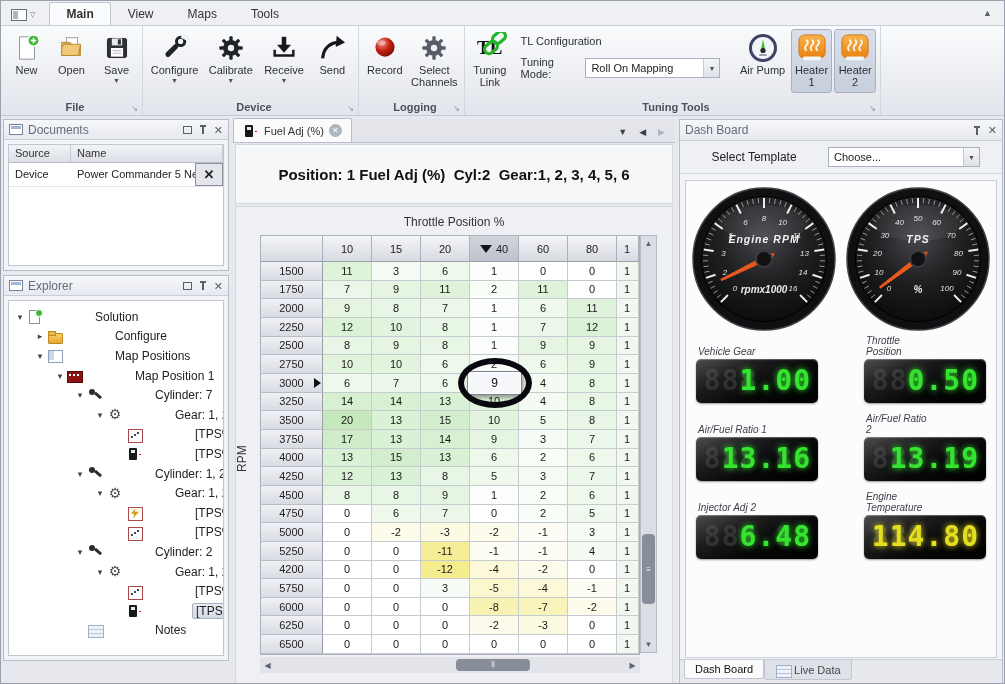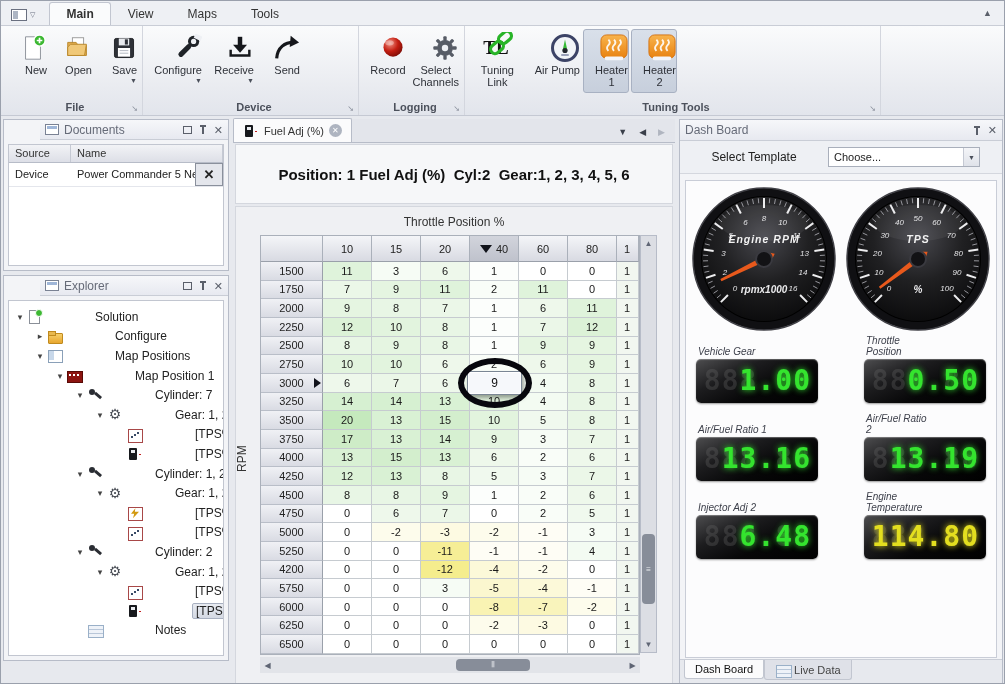--- a/index.html
+++ b/index.html
@@ -17,34 +17,34 @@
   .mtab.active{background:#fafbfc;border-color:#c2c6d0;border-radius:3px 3px 0 0;font-weight:bold;}
   .ribbon-collapse{position:absolute;right:14px;top:7px;font-size:9px;color:#5a5f6a;}
 
   
   .ribbon{position:absolute;left:0;top:25px;width:1005px;height:90px;background:linear-gradient(#fafbfc,#e9ebf0 70%,#e2e5ec);border-bottom:1px solid #c5c9d3;display:flex;}
   .rgroup{position:relative;height:100%;border-right:1px solid #d3d6de;display:flex;flex-direction:column;}
   .rbody{flex:1;display:flex;align-items:flex-start;padding:3px 4px 0 4px;gap:2px;}
   .rfoot{height:16px;display:flex;align-items:center;justify-content:center;position:relative;margin-left:7px;}
   .rfoot .glabel{font-size:11px;font-weight:bold;color:#4c515c;}
   .rfoot .launcher{position:absolute;right:4px;bottom:2px;font-size:8px;color:#8a909c;}
-  .rbtn{display:flex;flex-direction:column;align-items:flex-end;width:52px;padding-top:2px;border:1px solid transparent;border-radius:3px;cursor:default;}
+  .rbtn{display:flex;flex-direction:column;align-items:center;width:52px;padding-top:2px;border:1px solid transparent;border-radius:3px;cursor:default;}
   .rbtn .ricon{height:32px;display:flex;align-items:center;justify-content:center;}
   .rbtn .rlab{font-size:11px;color:#2e3138;text-align:center;line-height:12px;white-space:pre-line;}
   .rbtn .ddown{font-size:7px;color:#4a4f5a;margin-top:1px;}
   .rbtn.pressed{background:linear-gradient(#d9e0ea,#c7cfdc);border-color:#a8b1c2;}
   .tlconf{display:flex;flex-direction:column;justify-content:flex-start;padding:6px 8px;gap:9px;}
   .tlconf .tlc-label{font-size:11px;color:#2e3138;}
   .tmrow{display:flex;align-items:center;gap:5px;}
   .tmrow .tm-label{font-size:11px;color:#2e3138;}
   .select{height:20px;background:#fff;border:1px solid #a9afbb;display:flex;align-items:center;justify-content:space-between;font-size:11px;color:#222;padding-left:5px;}
   .select .dbtn{width:16px;height:100%;border-left:1px solid #c5c9d3;background:linear-gradient(#f4f5f8,#dfe2e9);display:flex;align-items:center;justify-content:center;font-size:7px;color:#4a4f5a;}
 
   
-  .panel{position:absolute;background:#f3f4f7;border:1px solid #b7bcc8;padding-left:36px;}
+  .panel{position:absolute;background:#f3f4f7;border:1px solid #b7bcc8;}
   .ptitle{height:20px;display:flex;align-items:center;padding:0 5px;background:linear-gradient(#f6f7fa,#e7e9f0);border-bottom:1px solid #c9cdd6;color:#666b78;font-size:12px;gap:5px;}
   .ptitle .ptext{flex:1;}
   .pbtns{display:flex;align-items:center;gap:7px;}
   .maxbox{width:9px;height:8px;border:1px solid #5a5f6a;}
   .pin{width:8px;height:11px;position:relative;}
   .pin::before{content:'';position:absolute;left:1px;top:1px;width:6px;height:2px;background:#5a5f6a;}
   .pin::after{content:'';position:absolute;left:3px;top:3px;width:2px;height:7px;background:#5a5f6a;}
   .pclose{font-size:11px;color:#5a5f6a;line-height:10px;}
   .pticon{width:14px;height:11px;border:1px solid #7a8294;background:#fff;position:relative;}
   .pticon::before{content:'';position:absolute;left:1px;top:1px;right:1px;height:3px;background:#9fb6d8;}
@@ -223,20 +223,40 @@
                   <circle cx="21" cy="8" r="6"></circle>
                   <rect x="3" y="15" width="17" height="5.5" rx="2.7" transform="rotate(-45 11.5 17.7)"></rect>
                 </g>
                 <circle cx="21" cy="8" r="2.8" fill="#eef0f4"></circle>
                 <rect x="22" y="1" width="8" height="5" fill="#eef0f4" transform="rotate(25 26 3)"></rect>
               </svg>
           </span>
           <span class="rlab">Configure</span>
           <span class="ddown">▼</span>
         </div>
+        <div class="rbtn" style="width:54px">
+          <span class="ricon">
+            <svg width="28" height="28" viewBox="0 0 30 30">
+                <g fill="#1f2328">
+                  <rect x="13.2" y="2.5" width="3.6" height="5" rx="1"></rect>
+                  <rect x="13.2" y="2.5" width="3.6" height="5" rx="1" transform="rotate(45 15 15)"></rect>
+                  <rect x="13.2" y="2.5" width="3.6" height="5" rx="1" transform="rotate(90 15 15)"></rect>
+                  <rect x="13.2" y="2.5" width="3.6" height="5" rx="1" transform="rotate(135 15 15)"></rect>
+                  <rect x="13.2" y="2.5" width="3.6" height="5" rx="1" transform="rotate(180 15 15)"></rect>
+                  <rect x="13.2" y="2.5" width="3.6" height="5" rx="1" transform="rotate(225 15 15)"></rect>
+                  <rect x="13.2" y="2.5" width="3.6" height="5" rx="1" transform="rotate(270 15 15)"></rect>
+                  <rect x="13.2" y="2.5" width="3.6" height="5" rx="1" transform="rotate(315 15 15)"></rect>
+                  <circle cx="15" cy="15" r="8.5"></circle>
+                </g>
+                <circle cx="15" cy="15" r="3.4" fill="#eef0f4"></circle>
+              </svg>
+          </span>
+          <span class="rlab">Calibrate</span>
+          <span class="ddown">▼</span>
+        </div>
         <div class="rbtn" style="width:50px">
           <span class="ricon">
             <svg width="28" height="28" viewBox="0 0 30 30">
                 <g fill="#15171b">
                   <rect x="12.6" y="3" width="4.8" height="9"></rect>
                   <polygon points="7.5,11.5 22.5,11.5 15,20"></polygon>
                 </g>
                 <path d="M5 17v6h20v-6" stroke="#15171b" stroke-width="2.6" fill="none"></path>
               </svg>
           </span>
@@ -304,20 +324,30 @@
             <span style="font-family:'Liberation Serif',serif;font-weight:bold;font-size:19px;color:#111;line-height:28px;">TL</span>
             <svg width="30" height="26" viewBox="0 0 30 26" style="position:absolute;left:6px;top:0;">
               <g stroke="#28b428" fill="none" stroke-width="3.2">
                 <rect x="14" y="1" width="14" height="9" rx="4.5" transform="rotate(-40 21 5.5)"></rect>
                 <rect x="6" y="11" width="14" height="9" rx="4.5" transform="rotate(-40 13 15.5)"></rect>
               </g>
             </svg>
           </span>
           <span class="rlab">Tuning
 Link</span>
+        </div>
+        <div class="tlconf">
+          <span class="tlc-label">TL Configuration</span>
+          <div class="tmrow">
+            <span class="tm-label">Tuning Mode:</span>
+            <div class="select" style="width:150px">
+              <span>Roll On Mapping</span>
+              <span class="dbtn">▼</span>
+            </div>
+          </div>
         </div>
         <div class="rbtn" style="width:58px;margin-left:6px">
           <span class="ricon">
             <svg width="30" height="30" viewBox="0 0 30 30">
                 <circle cx="15" cy="15" r="12.5" fill="#f2f4f8" stroke="#3c4366" stroke-width="3"></circle>
                 <polygon points="12.6,17.5 17.4,17.5 15,6.5" fill="#38bb38"></polygon>
                 <circle cx="15" cy="17.5" r="2.6" fill="#23262e"></circle>
                 <rect x="11" y="21" width="8" height="2" rx="1" fill="#9aa0b8"></rect>
               </svg>
           </span>

